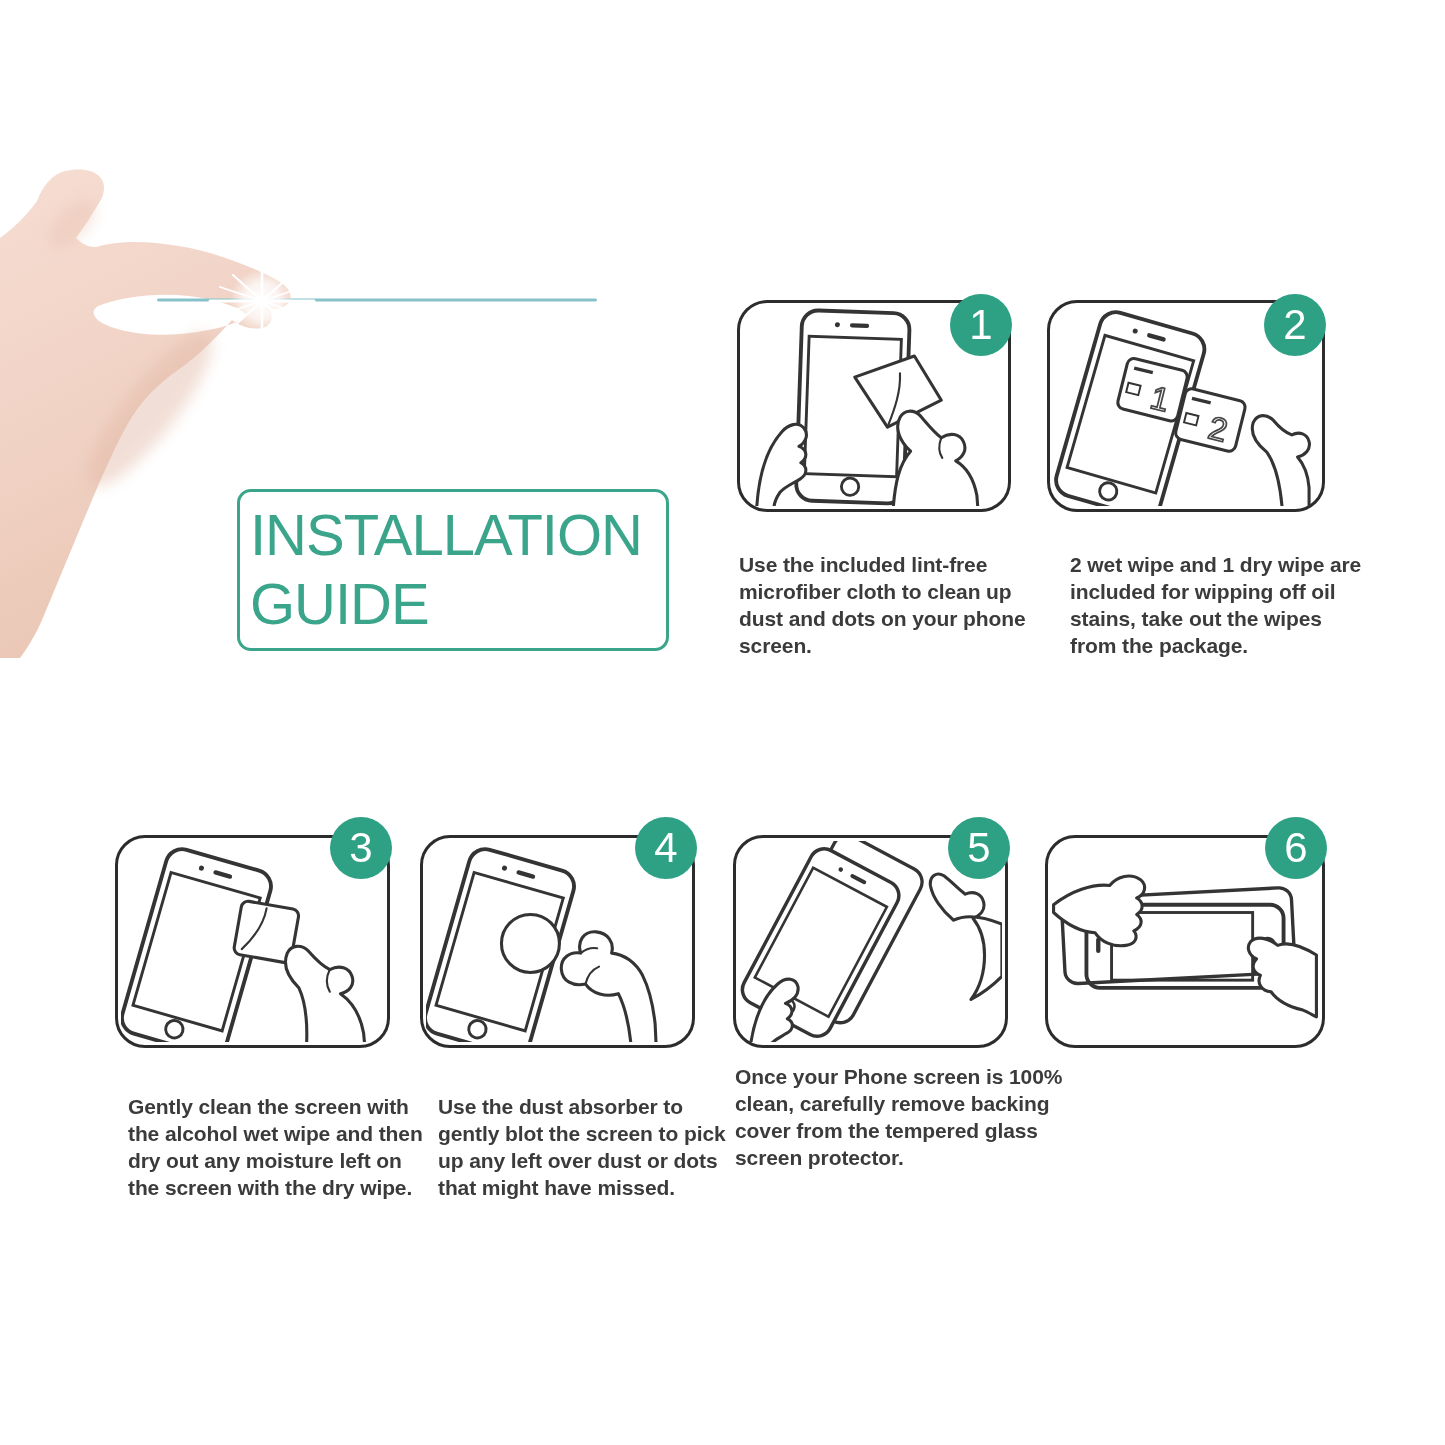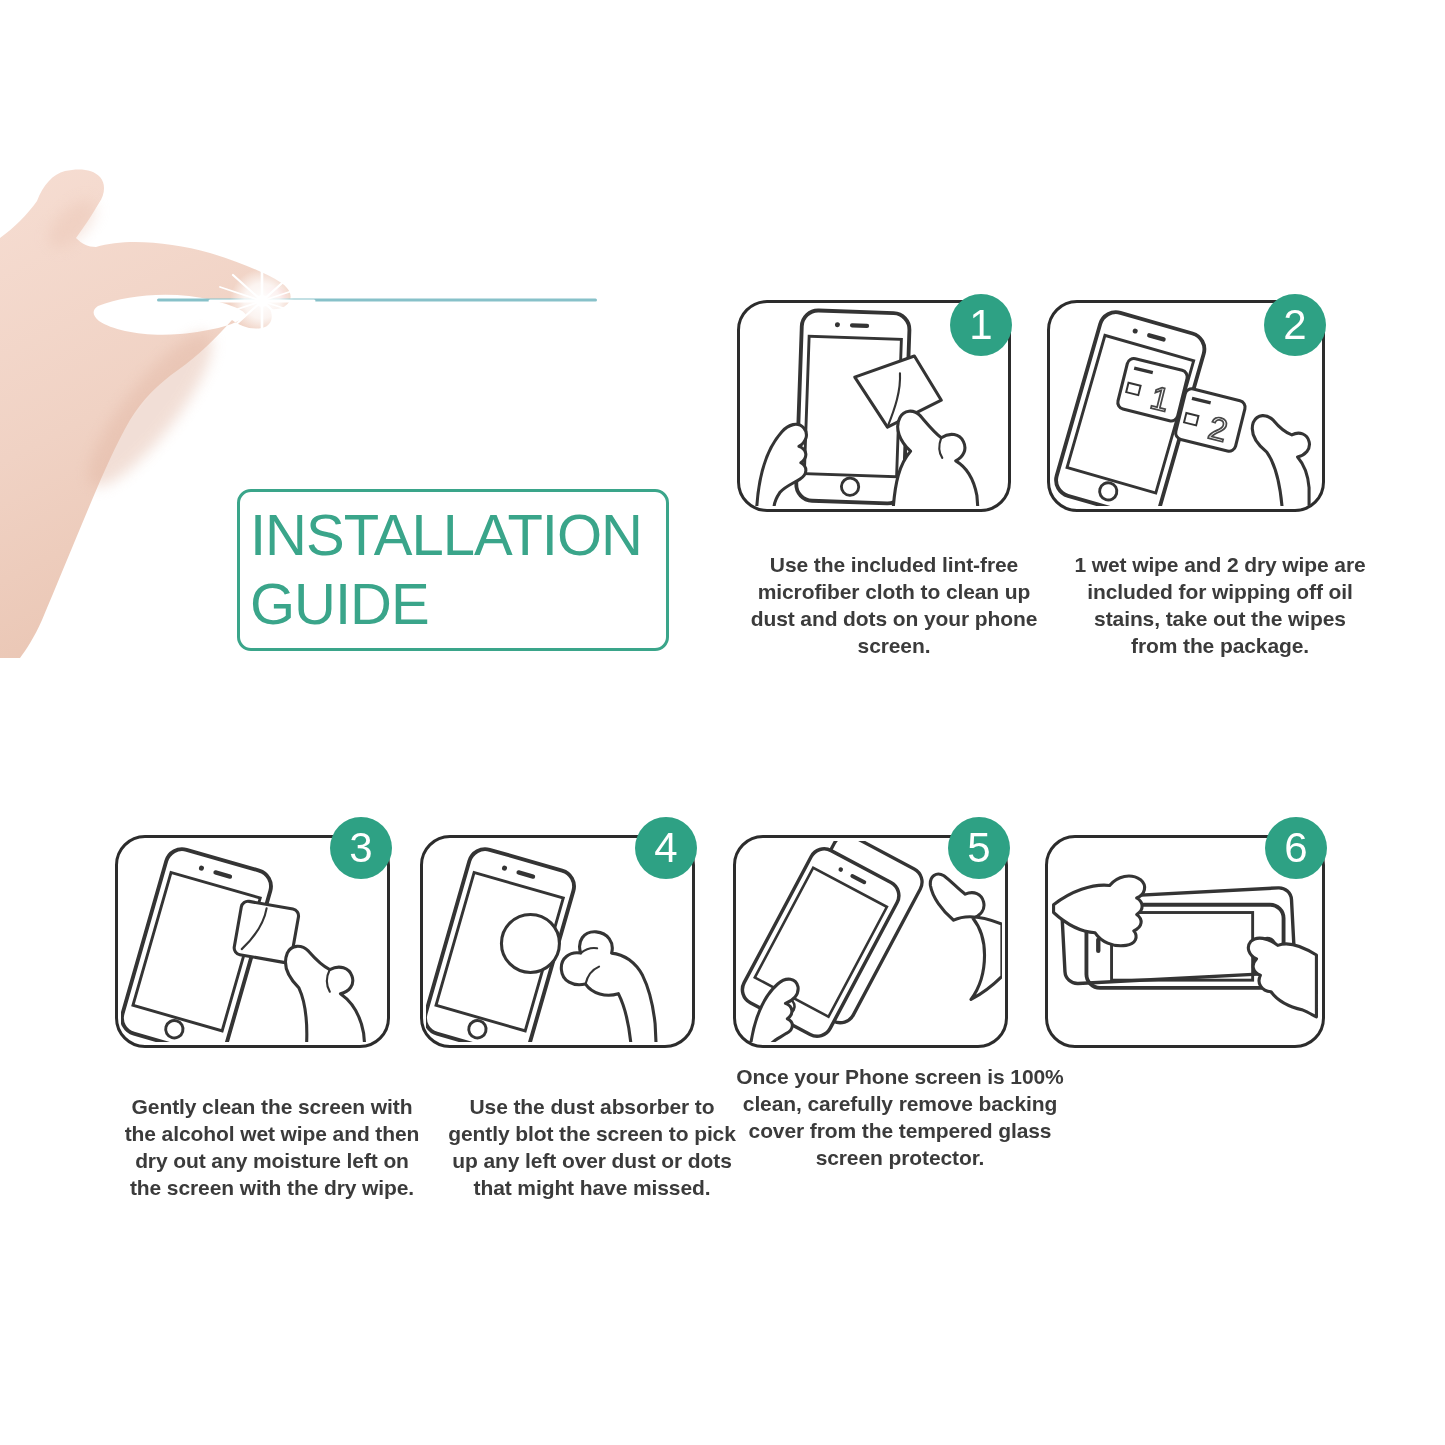--- a/index.html
+++ b/index.html
@@ -12,21 +12,21 @@
         font-weight:400;letter-spacing:-1px;white-space:nowrap;}
   .step{position:absolute;border:3.5px solid #2c2c2c;border-radius:30px;background:#fff;
         box-sizing:border-box;}
   .illus{position:absolute;left:0;top:0;width:100%;height:100%;padding:3px;box-sizing:border-box;}
   .badge{position:absolute;width:62px;height:62px;border-radius:50%;background:#2ea184;
         color:#ffffff;font-size:42px;font-weight:400;display:flex;align-items:center;
         justify-content:center;}
   .step.toprow .badge{top:-9px;right:-4px;}
   .step.bottomrow .badge{top:-21px;right:-5px;}
   .caption{position:absolute;margin:0;font-size:21px;line-height:27px;font-weight:700;
-        color:#3b3b3b;letter-spacing:-0.1px;text-align:center;}
+        color:#3b3b3b;letter-spacing:-0.1px;}
   svg .ink{stroke:#343434;fill:#ffffff;stroke-width:3.2;stroke-linejoin:round;stroke-linecap:round;}
   svg .inkline{stroke:#343434;fill:none;stroke-width:2.2;stroke-linecap:round;}
 </style>
 </head>
 <body>
 
 <div class="page">
 
   <svg width="0" height="0" style="position:absolute" aria-hidden="true">
     <defs>
@@ -117,39 +117,39 @@
         <text x="174" y="132" font-size="34" fill="#ffffff" stroke="#474747" stroke-width="1.8" text-anchor="middle">2</text>
       </g>
       <path class="ink" d="M 236,210 C 234,186 230,166 220,152 C 209,143 202,133 206,121 C 210,112 220,112 227,119
            C 232,125 238,131 246,134 C 254,130 262,133 264,141 C 266,149 260,155 252,157
            C 259,165 263,176 264,189 L 264,210 Z"></path>
     </svg>
     <div class="badge">
         <span>2</span>
       </div>
   </div>
-  <p class="caption" style="left:1070px;top:551px;width:300px">1 wet wipe and 2 dry wipe are included for wipping off oil stains, take out the wipes from the package.</p>
+  <p class="caption" style="left:1070px;top:551px;width:300px">2 wet wipe and 1 dry wipe are included for wipping off oil stains, take out the wipes from the package.</p>
 
   <div class="step bottomrow" style="left:115px;top:835px;width:275px;height:213px">
     <svg class="illus" viewBox="0 0 272 208">
       <use href="#phone-portrait" transform="translate(22,16) rotate(16 56 99)"></use>
       <g transform="rotate(10 150 96)">
         <rect class="ink" x="120" y="66" width="60" height="56" rx="7"></rect>
         <path class="inkline" d="M 128,116 C 140,100 146,84 146,70"></path>
       </g>
       <path class="ink" d="M 192,210 C 193,186 191,167 184,152 C 173,141 167,128 172,116 C 176,107 187,107 194,114
            C 201,122 208,129 216,133 C 226,128 236,131 239,140 C 242,149 236,156 227,158
            C 240,167 248,182 251,199 L 252,210 Z"></path>
       <path class="inkline" d="M 216,133 C 212,141 212,149 216,156"></path>
     </svg>
     <div class="badge">
         <span>3</span>
       </div>
   </div>
-  <p class="caption" style="left:118px;top:1093px;width:308px">Gently clean the screen with the alcohol wet wipe and then dry out any moisture left on the screen with the dry wipe.</p>
+  <p class="caption" style="left:128px;top:1093px;width:308px">Gently clean the screen with the alcohol wet wipe and then dry out any moisture left on the screen with the dry wipe.</p>
 
   <div class="step bottomrow" style="left:420px;top:835px;width:275px;height:213px">
     <svg class="illus" viewBox="0 0 272 208">
       <use href="#phone-portrait" transform="translate(20,16) rotate(16 56 99)"></use>
       <circle class="ink" cx="108" cy="106" r="30"></circle>
       <path class="ink" d="M 212,210 C 210,190 206,172 199,158 C 186,162 172,158 165,148 C 152,151 141,145 140,133
            C 139,121 149,114 160,116 C 156,104 163,93 176,94 C 188,95 195,105 192,116
            C 205,117 217,126 224,139 C 231,153 235,171 237,189 L 238,210 Z"></path>
       <path class="inkline" d="M 165,148 C 167,139 172,133 179,130"></path>
       <path class="inkline" d="M 160,116 C 165,112 171,110 177,111"></path>

